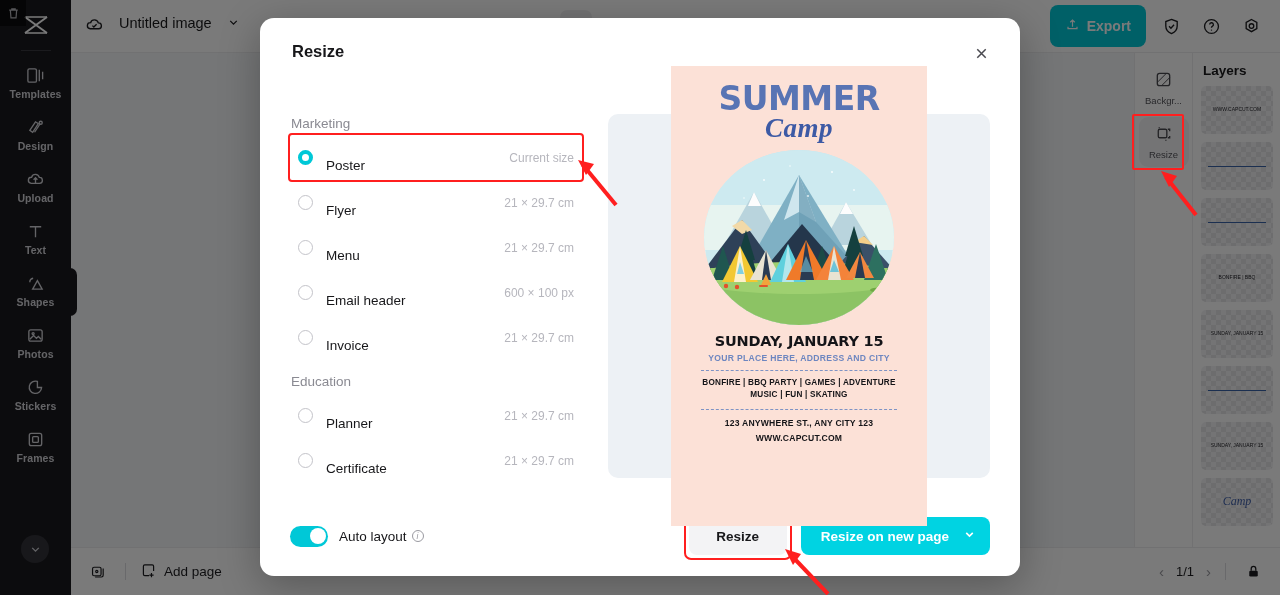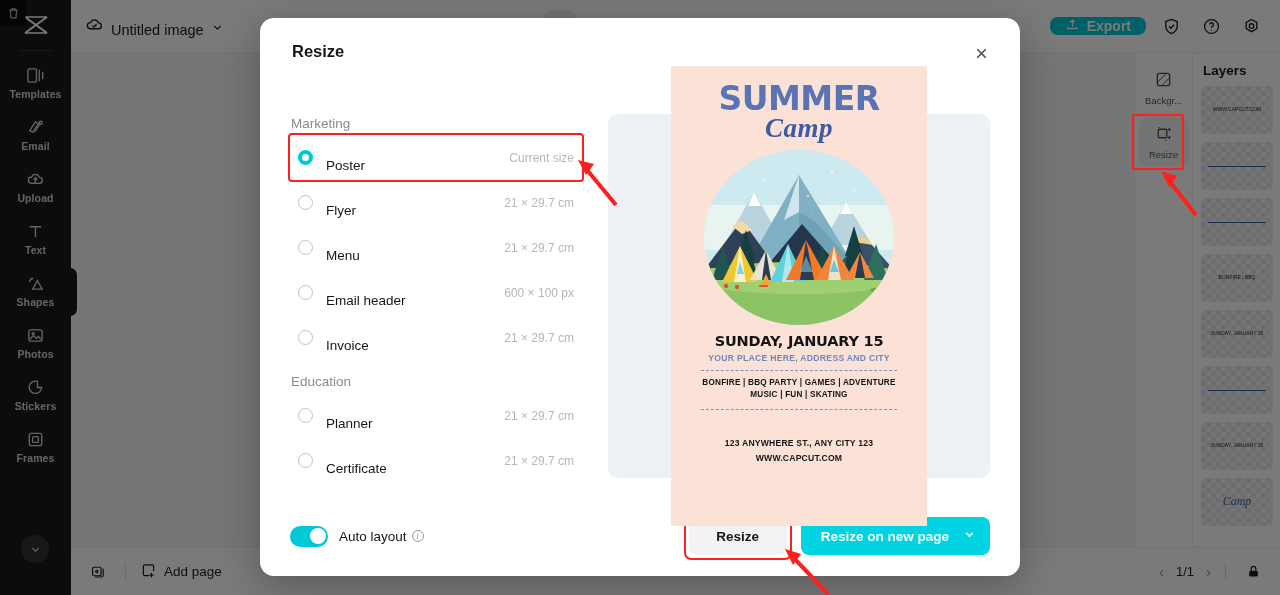--- a/index.html
+++ b/index.html
@@ -38,31 +38,31 @@
     position: absolute; right: -6px; top: 268px; width: 14px; height: 48px;
     background: #1b1b1f; border-radius: 0 7px 7px 0;
   }
 
   
   .main { flex: 1; display: flex; flex-direction: column; min-width: 0; }
   .topbar {
     height: 53px; background: #ffffff; display: flex; align-items: center;
     padding: 0 14px; gap: 10px; border-bottom: 1px solid #ececee;
   }
-  .doc-name { display:flex; align-items:flex-end; gap:7px; }
+  .doc-name { display:flex; align-items:flex-start; gap:15px; }
   .doc-name .txt { font-size: 14.5px; color: #1a1a1c; }
   .tool-ico {
     width: 32px; height: 32px; border-radius: 7px; display:flex;
     align-items:center; justify-content:center; color:#1d1d20;
   }
   .tool-ico.active { background:#efeff1; }
   .zoomctl { display:flex; align-items:center; gap:7px; font-size:13px; color:#1d1d20;}
   .spacer { flex: 1; }
   .btn-export {
-    height: 18px; border-radius: 8px; background: #00c8d7; color:#fff;
+    height: 42px; border-radius: 8px; background: #00c8d7; color:#fff;
     display:flex; align-items:center; gap:7px; padding: 0 15px;
     font-size: 14px; font-weight: 600; border: none; cursor:pointer;
   }
   .topright-ico { width:30px;height:30px;display:flex;align-items:center;justify-content:center;color:#1d1d20;}
 
   .workarea { flex: 1; display: flex; min-height: 0; background: #f5f6f8; }
   .canvas-wrap { flex: 1; position: relative; }
 
   
   .toolcol {
@@ -158,21 +158,21 @@
     width: 190px; height: 175px; border-radius:50%; margin-top:6px; position:relative; overflow:hidden;
     background: linear-gradient(#bfe6ef 0%, #d9f0f2 38%, #eef7f4 58%, #8fc26c 74%, #7fb85e 100%);
   }
   .p-date {
     font-family:"DejaVu Sans", sans-serif; font-weight:800; font-size:14.5px; color:#141418;
     margin-top: 8px; letter-spacing:-0.2px;
   }
   .p-place { font-size:8.6px; font-weight:700; color:#6d86c0; letter-spacing:.3px; margin-top:4px; }
   .p-dash { width:196px; border-top:1.4px dashed #7e93c4; margin:7px 0 6px; }
   .p-acts { font-size:8.2px; font-weight:800; color:#141418; text-align:center; line-height:1.5; letter-spacing:.2px;}
-  .p-addr { font-size:8.6px; font-weight:800; color:#141418; text-align:center; line-height:1.75; margin-top:20px; letter-spacing:.2px;}
+  .p-addr { font-size:8.6px; font-weight:800; color:#141418; text-align:center; line-height:1.75; margin-top:0; letter-spacing:.2px;}
 
   .modal-foot {
     height: 80px; display:flex; align-items:center; padding: 0 30px; gap: 14px;
   }
   .toggle-wrap { display:flex; align-items:center; gap:11px; }
   .toggle {
     width:38px;height:21px;border-radius:11px;background:#00c8d7;position:relative;cursor:pointer;flex:0 0 38px;
   }
   .toggle .knob { position:absolute; right:2.5px; top:2.5px; width:16px;height:16px;border-radius:50%;background:#fff; }
   .toggle-lbl { font-size:13.5px; color:#17171a; display:flex; align-items:center; gap:5px;}
@@ -222,21 +222,21 @@
       </div>
 
       <div class="rail-item">
         <span>
           <svg width="19" height="19" viewBox="0 0 20 20" fill="none" stroke="#d2d2d7" stroke-width="1.4">
             <path d="M4 13 L10 4 l3 2 -6 9z"></path>
               <path d="M9 15 L15 6"></path>
               <circle cx="15.5" cy="5" r="1.6"></circle>
           </svg>
           </span>
-        <span class="lbl">Email</span>
+        <span class="lbl">Design</span>
       </div>
 
       <div class="rail-item">
         <span>
           <svg width="19" height="19" viewBox="0 0 20 20" fill="none" stroke="#d2d2d7" stroke-width="1.4">
             <path d="M5.5 14a3.2 3.2 0 0 1 .4-6.4A4.2 4.2 0 0 1 14 7.8a2.9 2.9 0 0 1 .3 6.2z"></path>
             <path d="M10 14V8.4M8 10.2 10 8.2l2 2"></path>
           </svg>
           </span>
         <span class="lbl">Upload</span>

